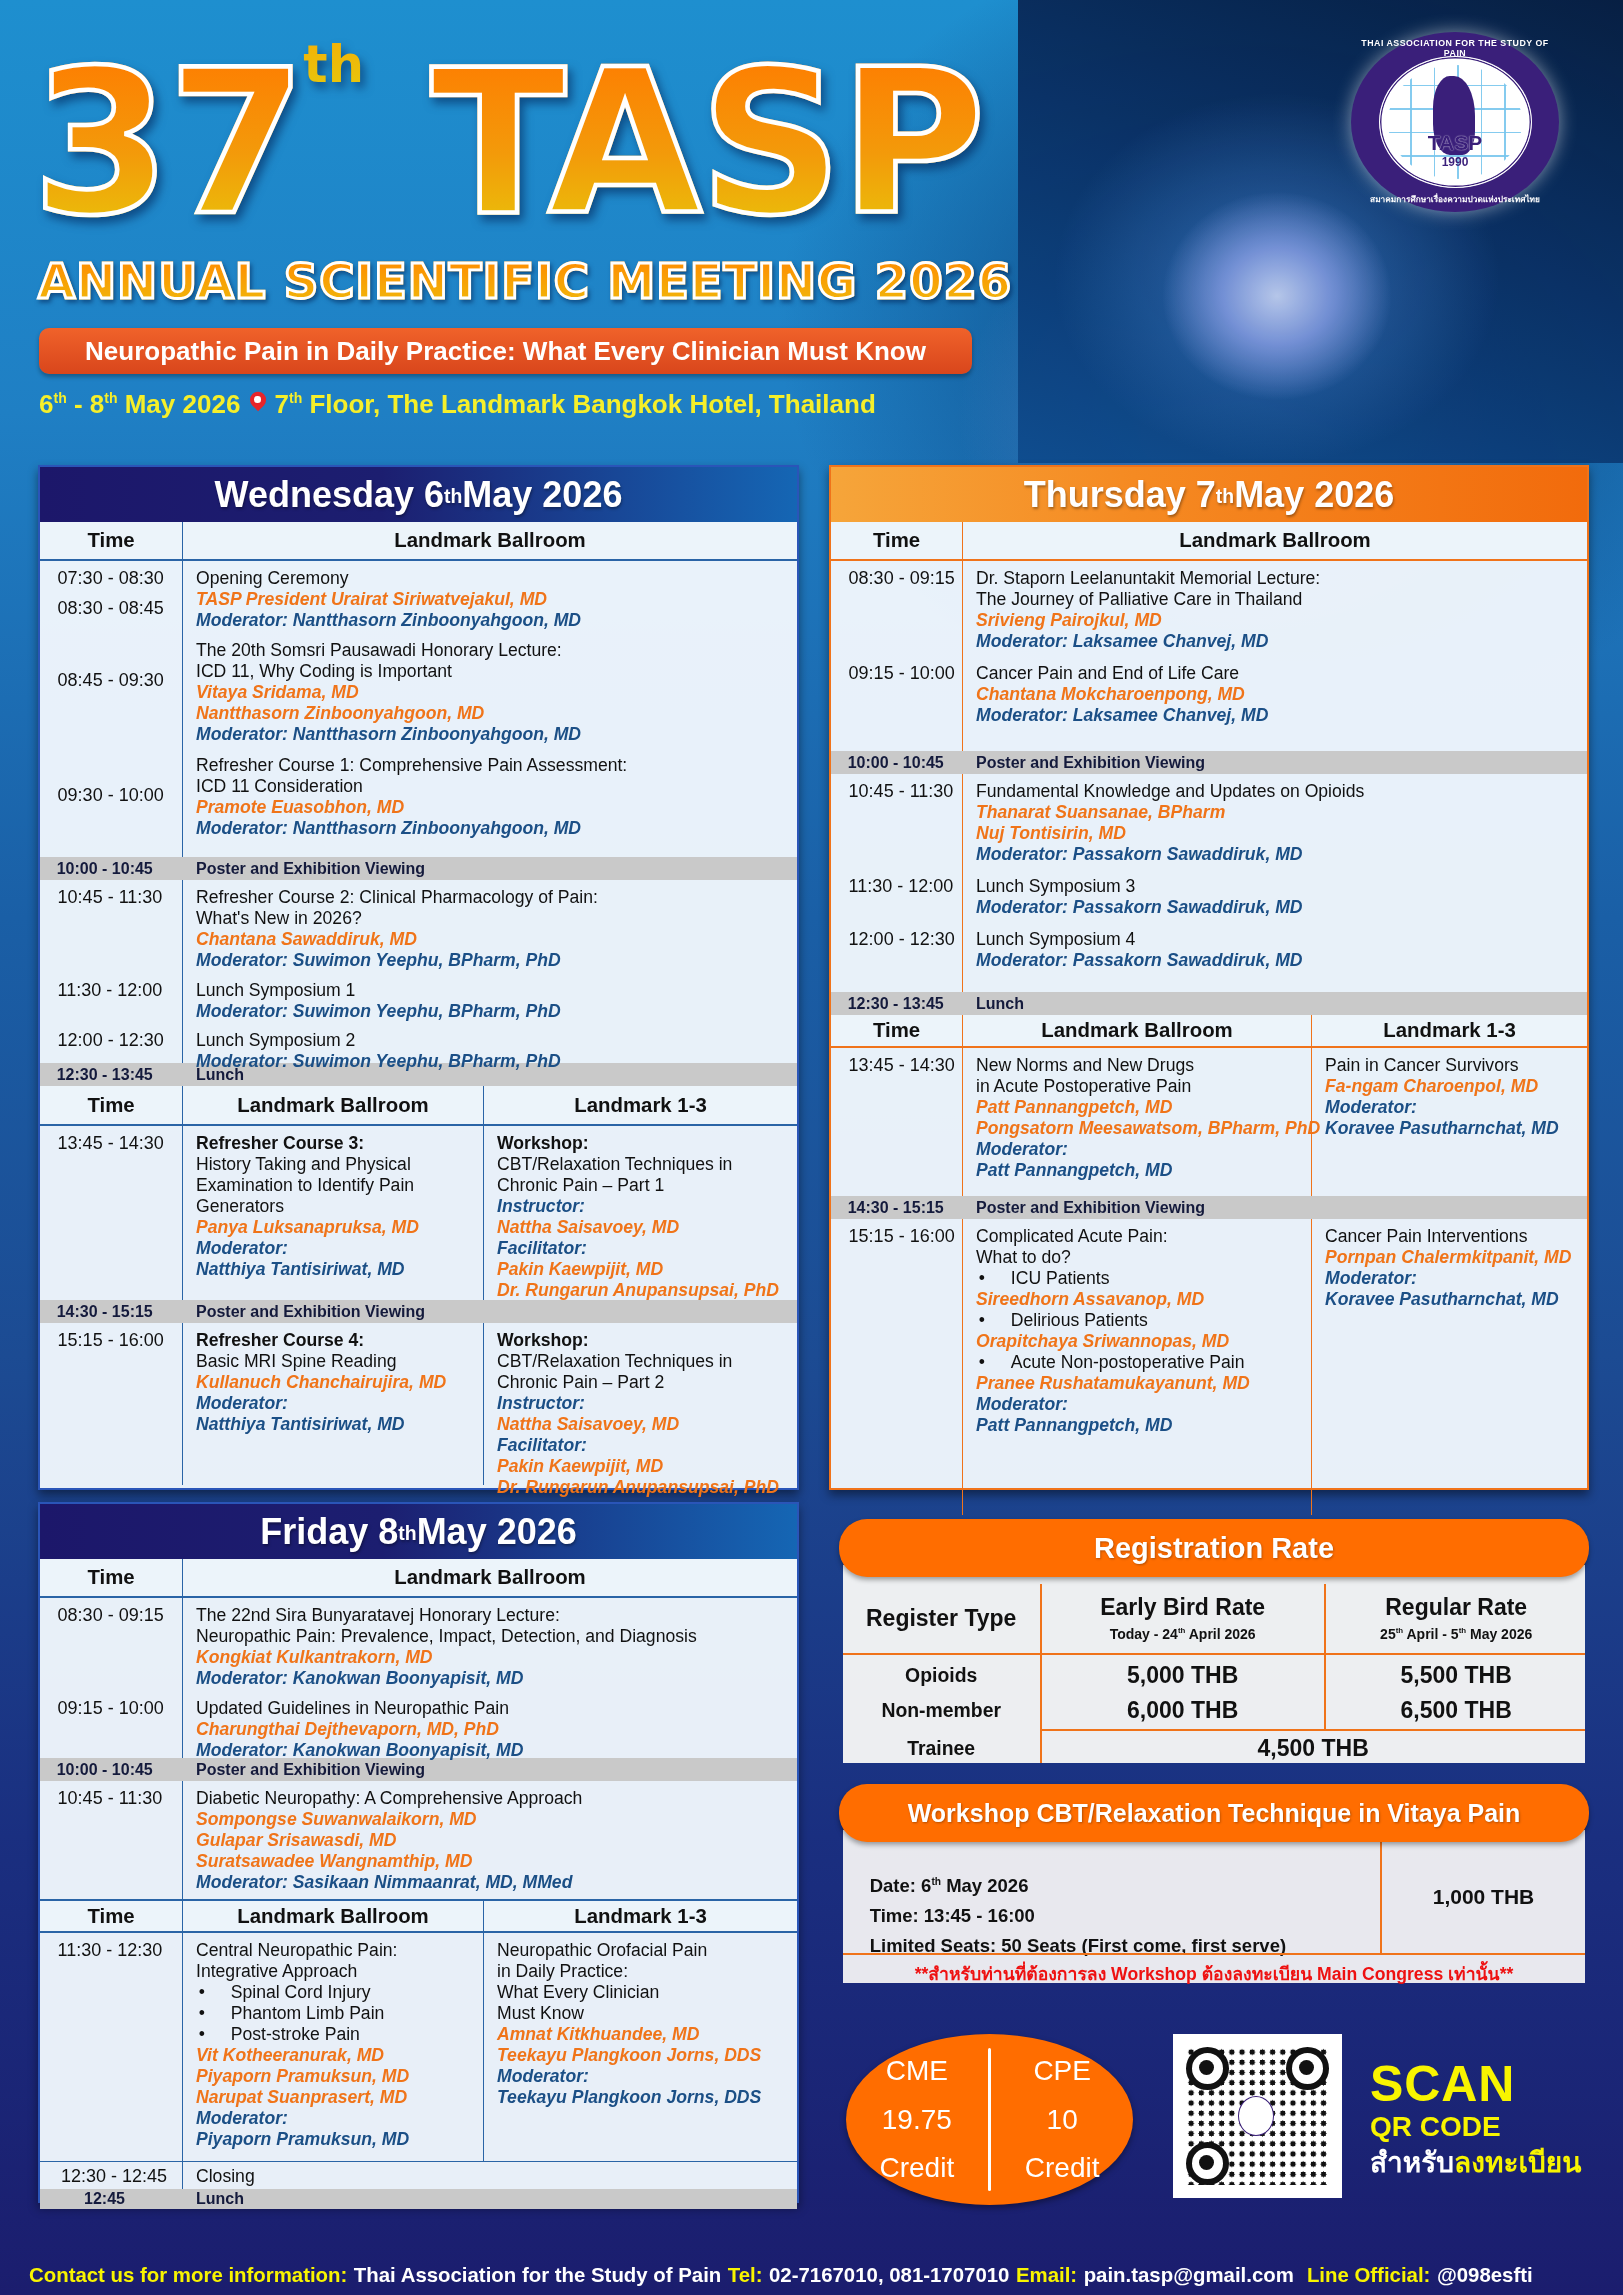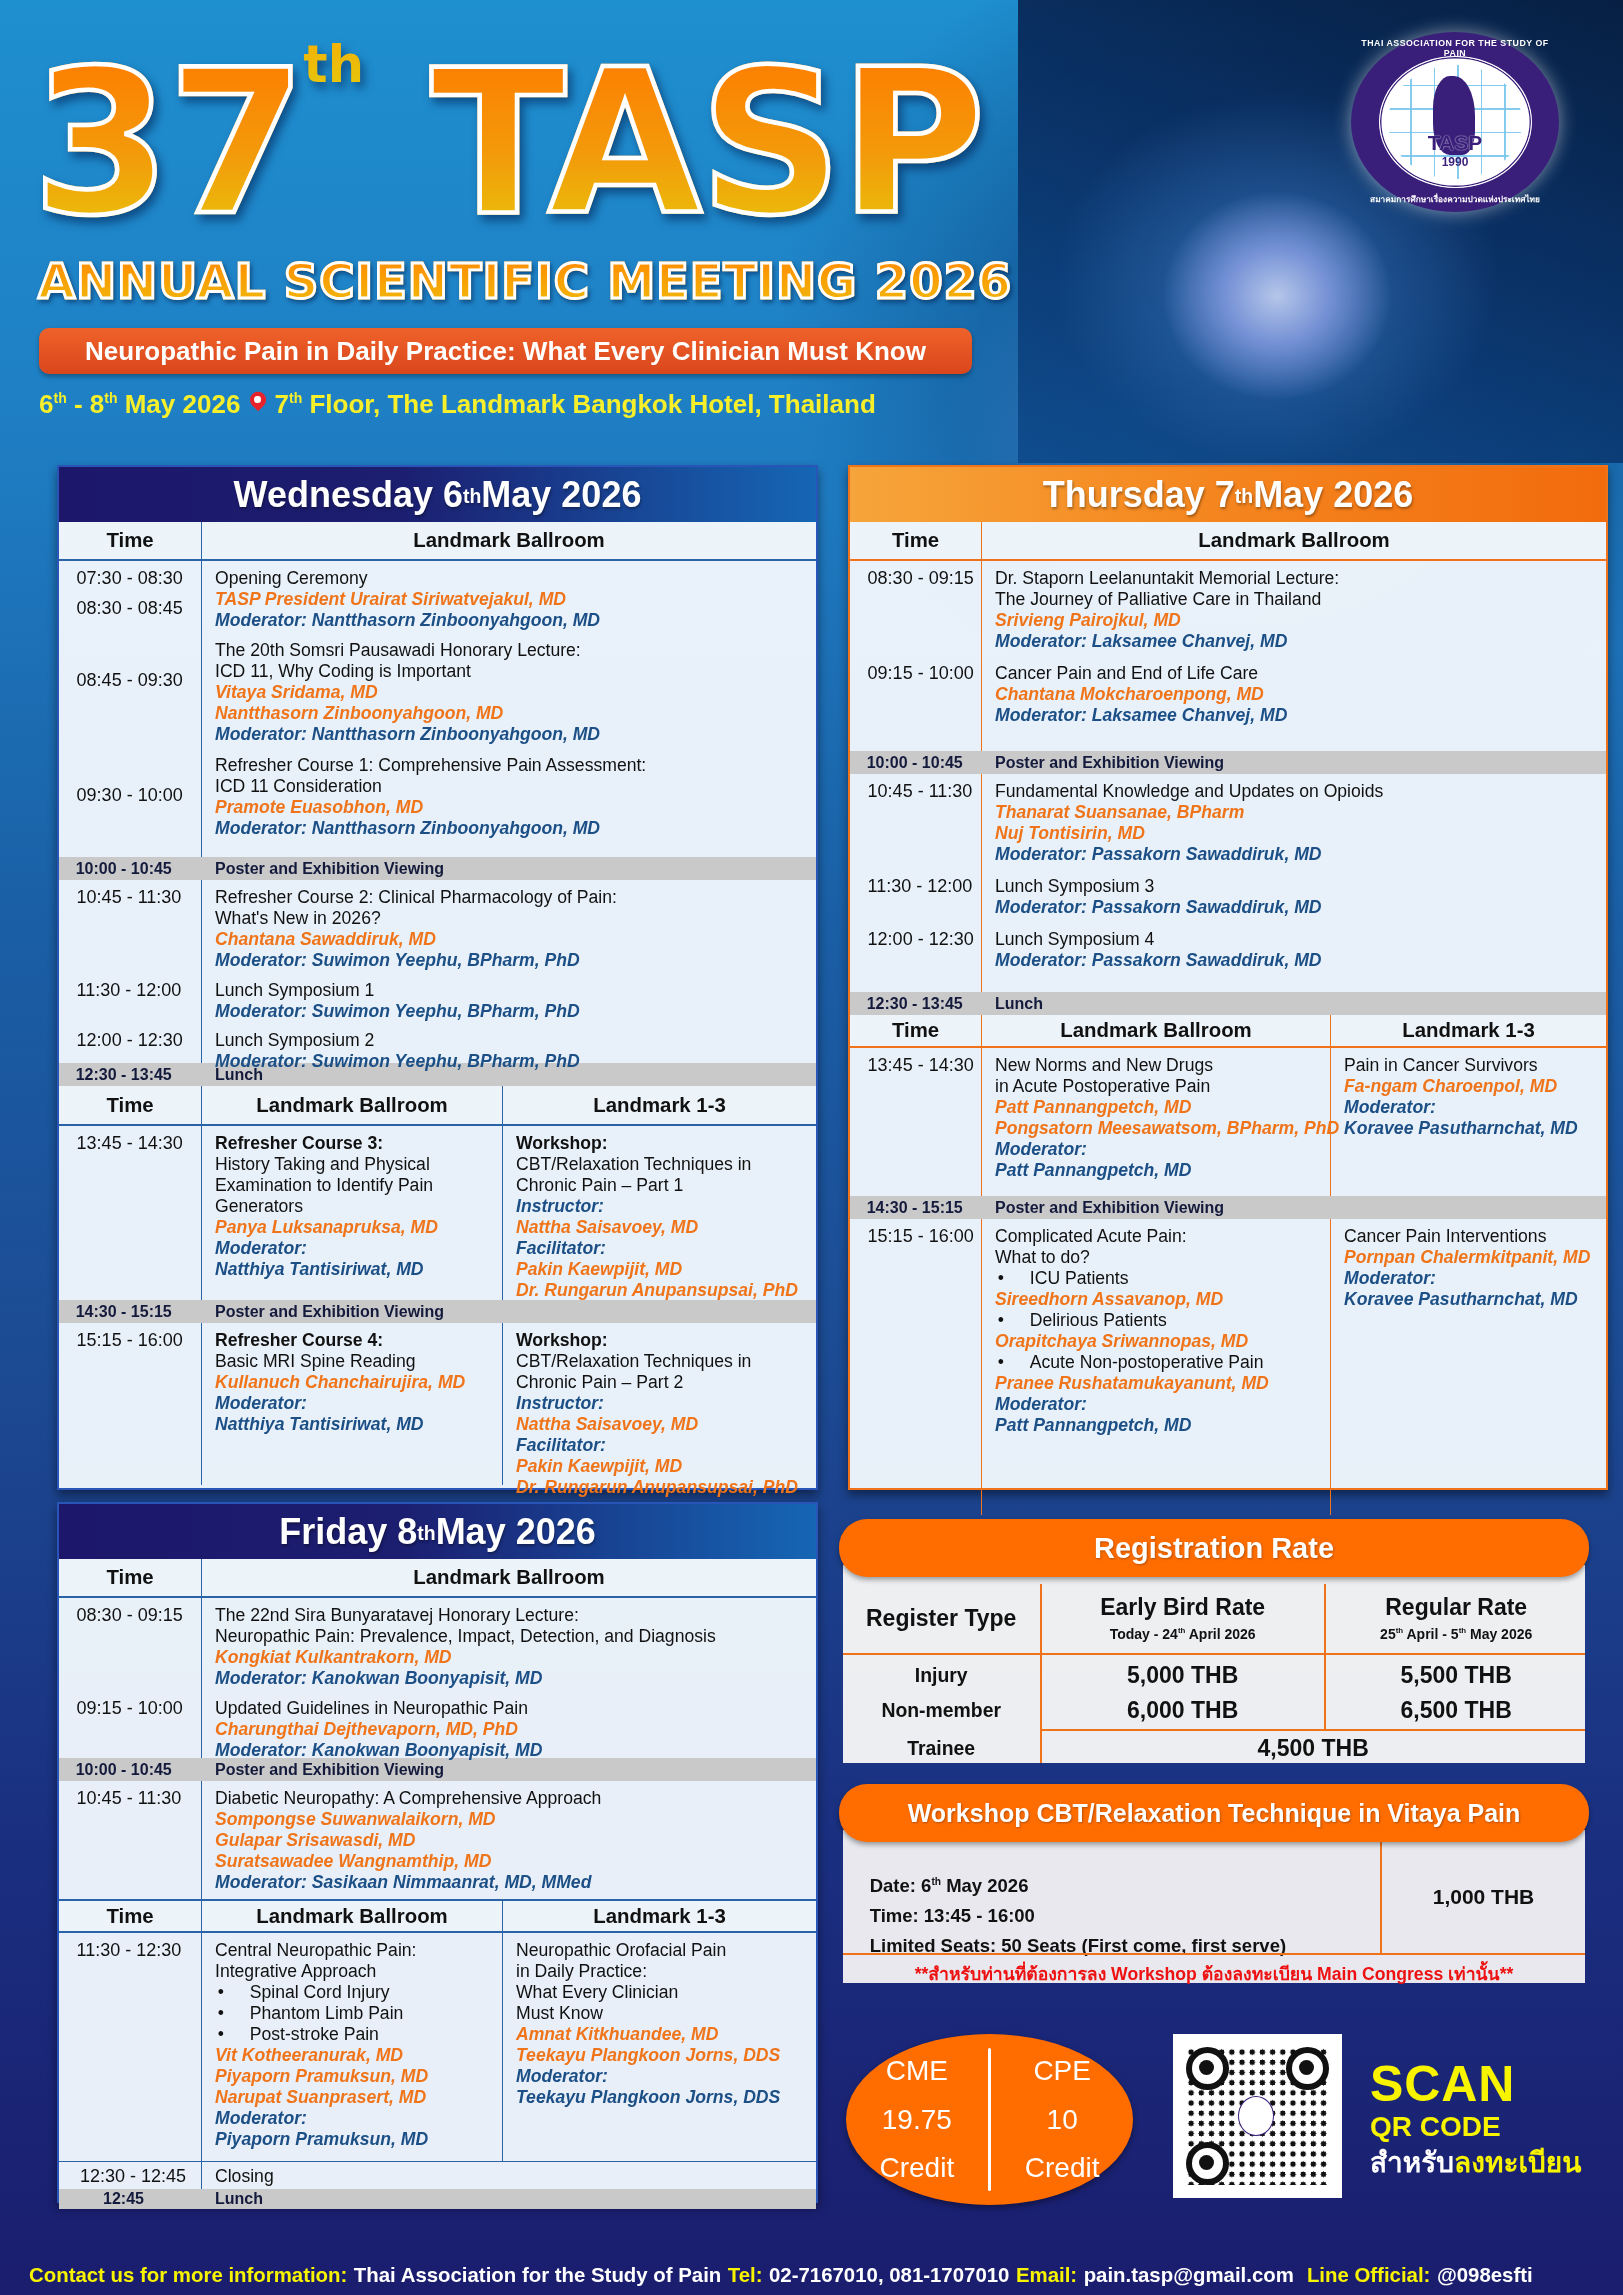--- a/index.html
+++ b/index.html
@@ -111,21 +111,20 @@
   }
   .logo-ring-text-bottom {
     position: absolute; bottom: 5.6px; left: 0; right: 0; text-align: center;
     color: #fff; font-size: 8.3px; font-weight: bold;
   }
 
   
   .day {
     position: absolute; background: rgba(240,246,252,0.97);
     box-shadow: 0 4.6px 9.3px rgba(0,0,0,0.45);
-    margin-left: 19px;
   }
   .day.blue { border: 2.3px solid #2a55b8; }
   .day.orange { border: 2.3px solid #f0731a; }
   .day-head {
     height: 55px; display: flex; align-items: center; justify-content: center;
     color: #fff; font-weight: bold; font-size: 36px; white-space: nowrap;
     text-shadow: 0.9px 1.9px 2.8px rgba(0,0,0,0.35);
   }
   .blue .day-head { background: linear-gradient(90deg, #1c176a 0%, #1c1e70 45%, #1566b4 100%); }
   .orange .day-head { background: linear-gradient(90deg, #f6a53a 0%, #f58a22 40%, #f26b0c 100%); }
@@ -702,21 +701,21 @@
         <div style="font-size:14px; margin-top:5.6px;"><span>Today - 24</span><sup style="font-size:7.9px">th</sup><span> April 2026</span></div>
       </div>
       <div class="rg-cell" style="left:484px; top:0; width:259px; height:69px;">
         <div style="font-size:23px;">Regular Rate</div>
         <div style="font-size:14px; margin-top:5.6px;"><span>25</span><sup style="font-size:7.9px">th</sup><span> April - 5</span><sup style="font-size:7.9px">th</sup><span> May 2026</span></div>
       </div>
       <div class="hl" style="left:0; right:0; top:69px;"></div>
       <div class="vl" style="left:197px; top:0; height:100%;"></div>
       <div class="vl" style="left:481px; top:0; height:146px;"></div>
 
-      <div class="rg-cell" style="left:0; top:76px; width:197px; height:32px; font-size:19.4px;">Injury</div>
+      <div class="rg-cell" style="left:0; top:76px; width:197px; height:32px; font-size:19.4px;">Opioids</div>
       <div class="rg-cell" style="left:199px; top:76px; width:282px; height:32px; font-size:23px;">5,000 THB</div>
       <div class="rg-cell" style="left:484px; top:76px; width:259px; height:32px; font-size:23px;">5,500 THB</div>
 
       <div class="rg-cell" style="left:0; top:111px; width:197px; height:32px; font-size:19.4px;">Non-member</div>
       <div class="rg-cell" style="left:199px; top:111px; width:282px; height:32px; font-size:23px;">6,000 THB</div>
       <div class="rg-cell" style="left:484px; top:111px; width:259px; height:32px; font-size:23px;">6,500 THB</div>
 
       <div class="hl" style="left:197px; right:0; top:145px;"></div>
       <div class="rg-cell" style="left:0; top:149px; width:197px; height:32px; font-size:19.4px;">Trainee</div>
       <div class="rg-cell" style="left:199px; top:149px; width:543px; height:32px; font-size:23px;">4,500 THB</div>

